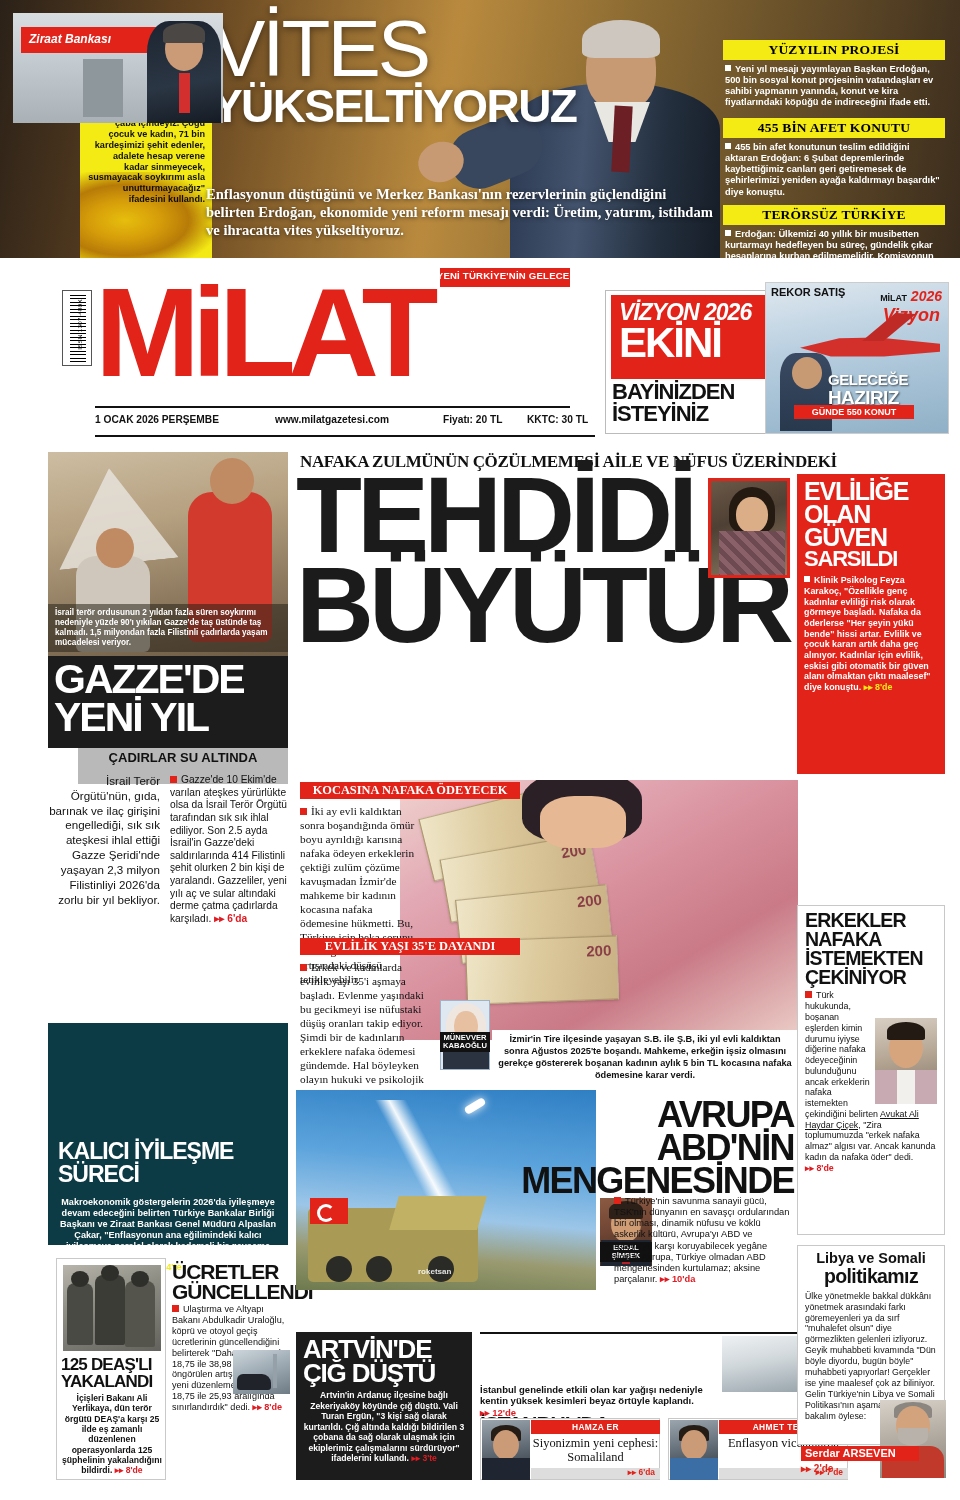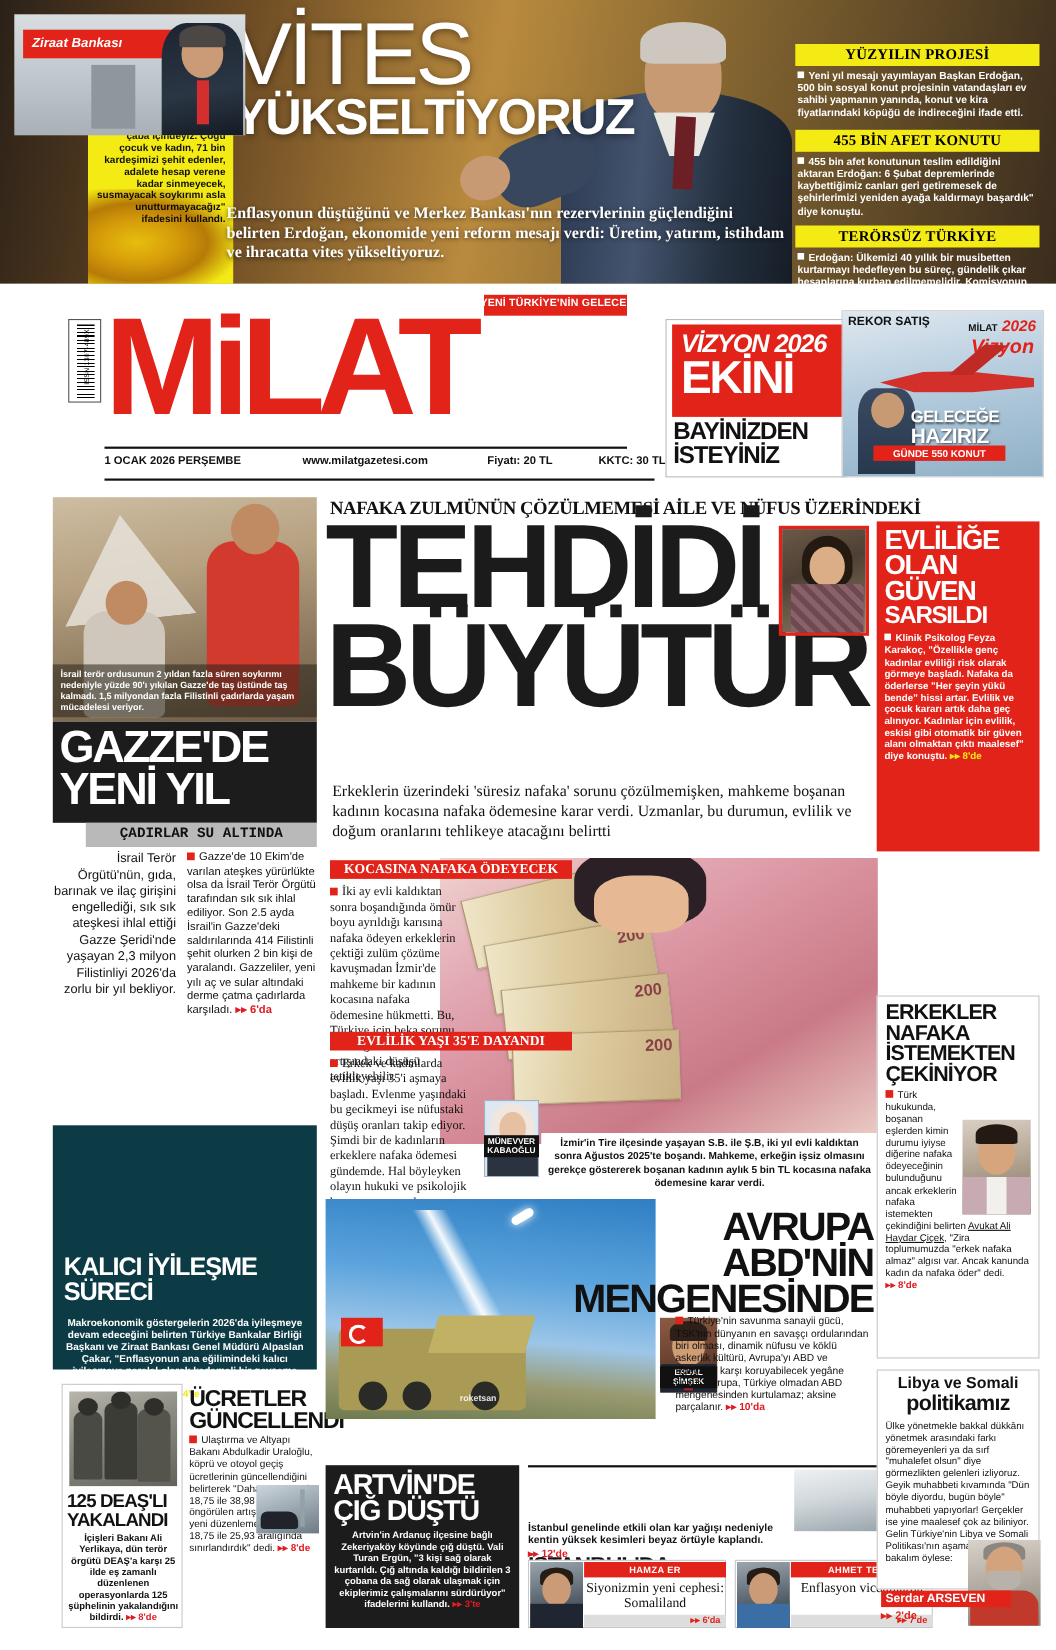--- a/index.html
+++ b/index.html
@@ -130,22 +130,22 @@
   .gp-tent{position:absolute;left:6px;top:16px;width:120px;height:96px;background:#e6e2da;transform:rotate(-6deg);opacity:.85;
       clip-path:polygon(0 100%,50% 0,100% 100%);}
   .gp-child{position:absolute;left:140px;top:40px;width:84px;height:150px;background:#d23a2e;border-radius:24px 24px 8px 8px;}
   .gp-child-h{position:absolute;left:22px;top:-34px;width:44px;height:46px;background:#c08a62;border-radius:50%;}
   .gp-child2{position:absolute;left:28px;top:104px;width:74px;height:96px;background:#cfc7bb;border-radius:20px 20px 6px 6px;}
   .gp-child2-h{position:absolute;left:20px;top:-28px;width:38px;height:40px;background:#c08a62;border-radius:50%;}
   #gaza-cap{left:48px;top:604px;width:240px;background:rgba(40,34,26,.55);color:#fff;
       font-size:8.2px;line-height:1.22;font-weight:bold;padding:4px 7px;}
   #gaza-title{left:48px;top:656px;width:240px;height:92px;background:#1c1c1c;padding:4px 6px;}
   #gaza-title .gt{color:#fff;font-size:41px;font-weight:bold;line-height:.93;letter-spacing:-2px;}
-  #gaza-subbar{left:78px;top:748px;width:210px;height:22px;background:#b9b9b9;
-      font-family:Liberation Mono, monospace;font-weight:bold;font-size:13px;text-align:center;line-height:20px;color:#111;}
+  #gaza-subbar{left:78px;top:748px;width:210px;height:36px;background:#b9b9b9;
+      font-family:Liberation Sans, sans-serif;font-weight:bold;font-size:13px;text-align:center;line-height:20px;color:#111;}
   #gaza-col1{left:48px;top:774px;width:112px;font-size:11.6px;line-height:1.28;text-align:right;color:#111;}
   #gaza-col2{left:170px;top:774px;width:118px;font-size:10.2px;line-height:1.24;color:#111;}
 
   
   #money-photo{left:400px;top:780px;width:398px;height:260px;background:
       linear-gradient(150deg,#f0d3cf 0%,#e2a9b4 26%,#d88f9c 48%,#c97a86 70%,#eccfc9 100%);overflow:hidden;}
   .bill{position:absolute;background:linear-gradient(100deg,#efe6c8 0%,#dcc99c 48%,#c9b184 100%);
       border:1px solid rgba(140,120,80,.5);box-shadow:0 1px 3px rgba(0,0,0,.2);}
   .bill .bnum{position:absolute;right:5px;top:5px;font-size:15px;font-weight:bold;color:#8a3f48;transform:rotate(0deg);}
   .hand{position:absolute;background:#e6b894;border-radius:40% 40% 34% 34%;}
@@ -335,21 +335,21 @@
 
   <div class="abs" id="milat-logo">
     <div class="mtxt">MiLAT</div>
   </div>
   <div class="abs" id="milat-under"></div>
 
   <div class="abs" id="info-row">
     <span style="left:0;">1 OCAK 2026 PERŞEMBE</span>
     <span style="left:180px;">www.milatgazetesi.com</span>
     <span style="left:348px;">Fiyatı: 20 TL</span>
-    <span style="left:449px;">KKTC: 30 TL</span>
+    <span style="left:432px;">KKTC: 30 TL</span>
   </div>
   <div class="abs" id="mast-rule"></div>
 
   <div class="abs" id="promo-box">
     <div id="promo-red">
       <div class="promo-l1">VİZYON 2026</div>
       <div class="promo-l2">EKİNİ</div>
     </div>
     <div class="promo-l3">BAYİNİZDEN</div>
     <div class="promo-l4">İSTEYİNİZ</div>
@@ -372,21 +372,20 @@
   <div class="abs" id="kicker">NAFAKA ZULMÜNÜN ÇÖZÜLMEMESİ AİLE VE NÜFUS ÜZERİNDEKİ</div>
   <div class="abs" id="main-head">
     <div class="mh">TEHDİDİ</div>
     <div class="mh">BÜYÜTÜR</div>
   </div>
   <div class="abs" id="portrait-woman">
     <div class="pw-hair"></div>
       <div class="pw-face"></div>
       <div class="pw-body"></div>
   </div>
-  <div class="abs" id="main-sub">Erkeklerin üzerindeki 'süresiz nafaka' sorunu çözülmemişken, mahkeme boşanan kadının kocasına nafaka ödemesine karar verdi. Uzmanlar, bu durumun, evlilik ve doğum oranlarını tehlikeye atacağını belirtti</div>
 
   <div class="abs" id="red-evlilik">
     <div class="re-h">EVLİLİĞE</div>
     <div class="re-h">OLAN</div>
     <div class="re-h">GÜVEN</div>
     <div class="re-h s">SARSILDI</div>
     <div class="re-b"><span class="bsq"></span><span>Klinik Psikolog Feyza Karakoç, "Özellikle genç kadınlar evliliği risk olarak görmeye başladı. Nafaka da öderlerse "Her şeyin yükü bende" hissi artar. Evlilik ve çocuk kararı artık daha geç alınıyor. Kadınlar için evlilik, eskisi gibi otomatik bir güven alanı olmaktan çıktı maalesef" diye konuştu.</span> <span class="pgref pgref-w">▸▸ 8'de</span></div>
   </div>
 
   <div class="abs" id="gaza-photo">

